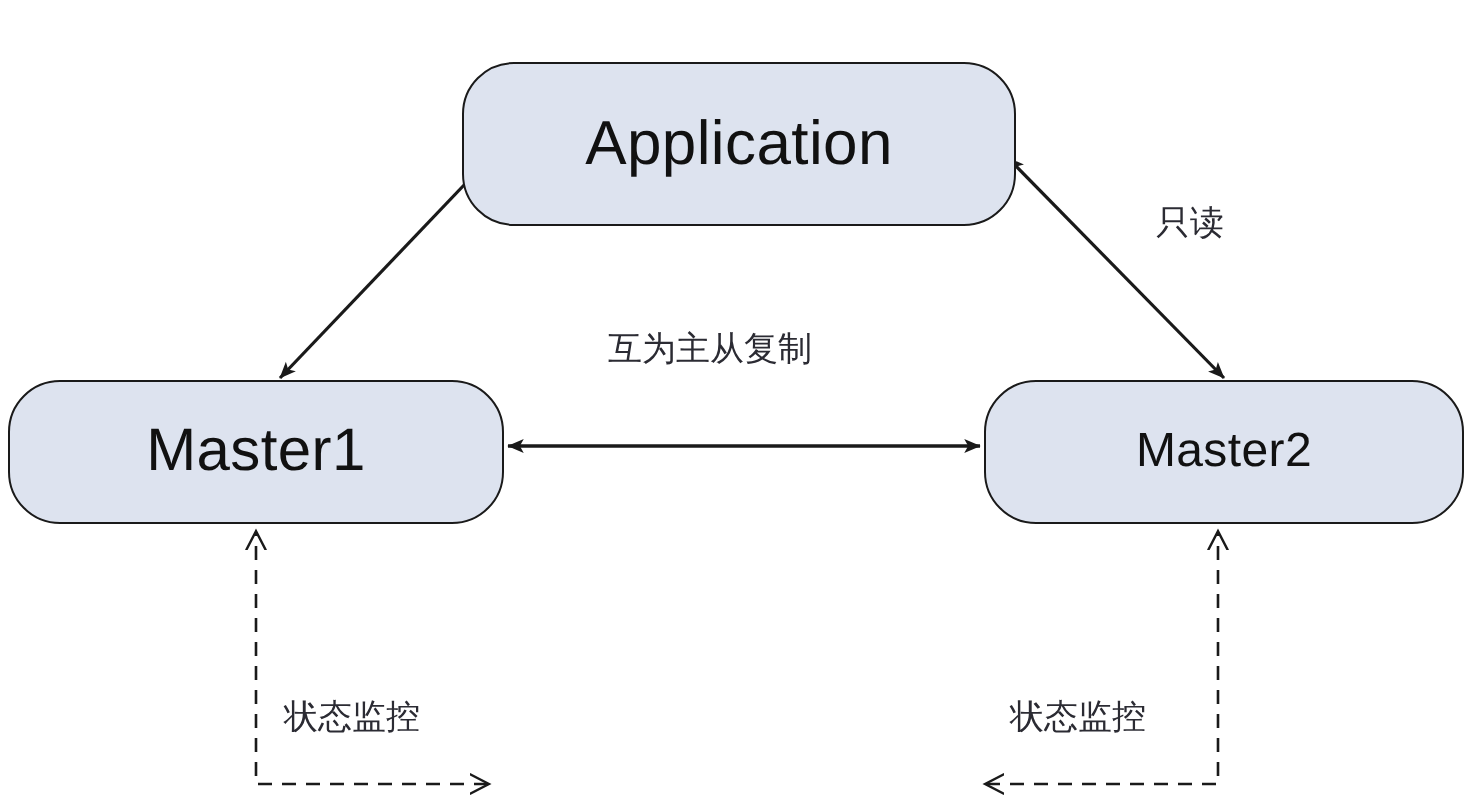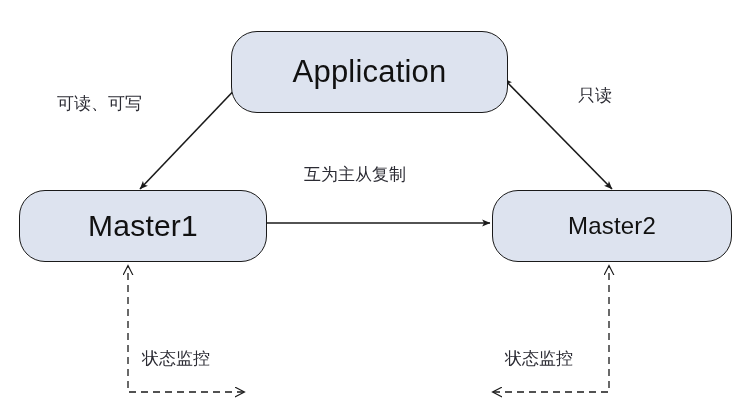--- a/index.html
+++ b/index.html
@@ -38,21 +38,21 @@
     letter-spacing: 0.2px;
   }
   #node-application {
     left: 231px;
     top: 8px;
     width: 277px;
     height: 82px;
     font-size: 31px;
   }
   #node-master1 {
-    left: 19px;
+    left: 4px;
     top: 167px;
     width: 248px;
     height: 72px;
     font-size: 30px;
     text-align: center;
   }
   #node-master2 {
     left: 492px;
     top: 167px;
     width: 240px;
@@ -68,21 +68,21 @@
   }
   .edge-label {
     position: absolute;
     color: #2b2b33;
     font-family: "Liberation Sans", sans-serif;
     font-size: 17px;
     white-space: nowrap;
     line-height: 1;
   }
   #label-read-write { left: 57px; top: 72px; }
-  #label-read-only  { left: 578px; top: 64px; }
+  #label-read-only  { left: 578px; top: 80px; }
   #label-replication { left: 304px; top: 143px; }
   #label-monitor-left  { left: 142px; top: 327px; }
   #label-monitor-right { left: 505px; top: 327px; }
 </style>
 </head>
 <body>
 
 <div id="canvas">
 
   <svg class="layer" viewBox="0 0 736 404" xmlns="http://www.w3.org/2000/svg">
@@ -112,21 +112,20 @@
     <path d="M 493 369 L 609 369 L 609 243" fill="none" stroke="#1a1a1a" stroke-width="1.3" stroke-dasharray="7 5" marker-start="url(#arrow-open-start)" marker-end="url(#arrow-open-end)"></path>
   </svg>
 
   <div class="node" id="node-application">Application</div>
 
   <div class="node" id="node-master1">Master1</div>
 
   <div class="node" id="node-master2">Master2</div>
 
 
-  <div class="edge-label" id="label-read-write">可读、可写</div>
 
   <div class="edge-label" id="label-read-only">只读</div>
 
   <div class="edge-label" id="label-replication">互为主从复制</div>
 
   <div class="edge-label" id="label-monitor-left">状态监控</div>
 
   <div class="edge-label" id="label-monitor-right">状态监控</div>
 
 </div>

